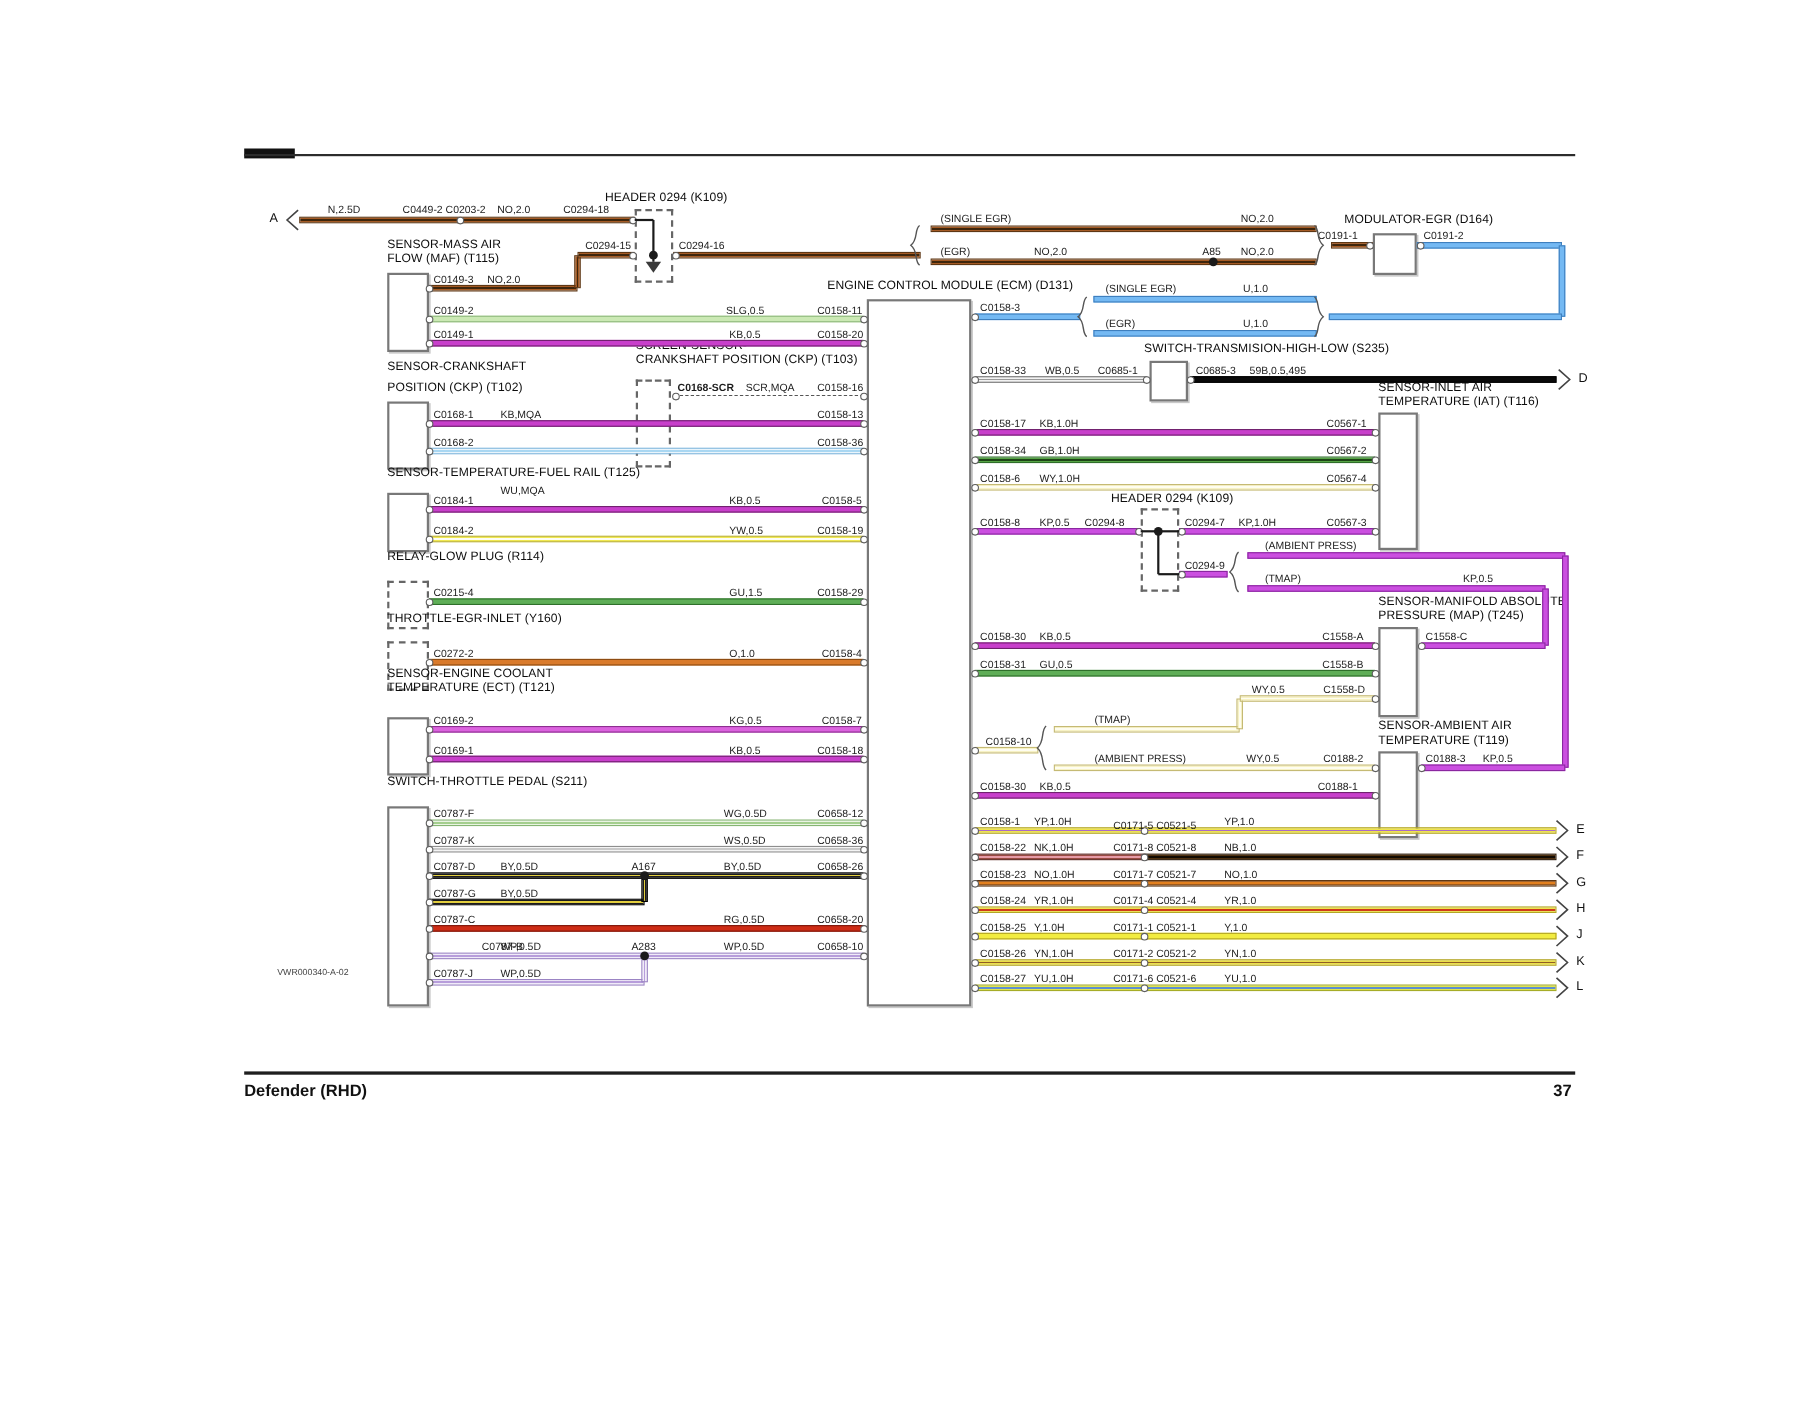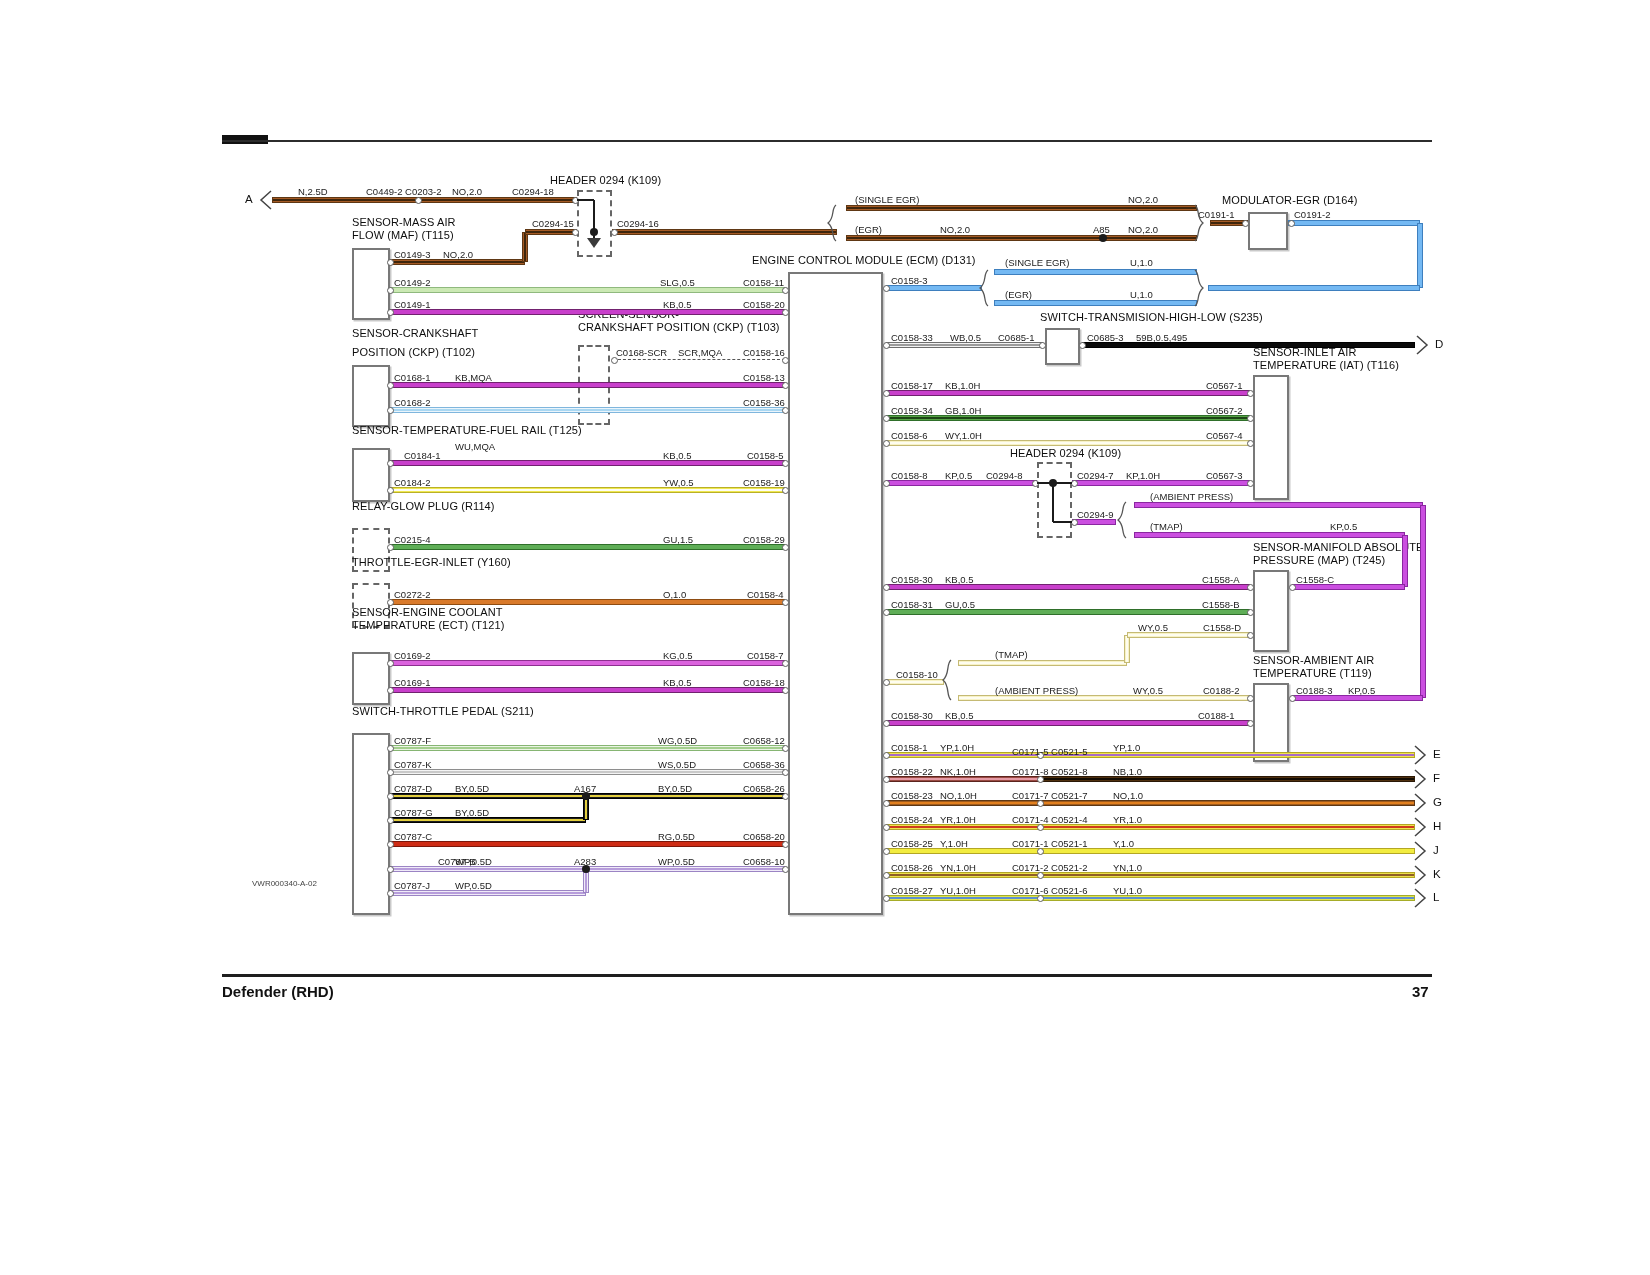--- a/index.html
+++ b/index.html
@@ -263,39 +263,39 @@
     <div class="wl" style="left: 743px; top: 277px;">C0158-11</div>
     <div class="wseg" style="left: 390px; top: 309px; width: 395px; height: 6px; border: 1px solid rgb(113, 33, 111); background: rgb(200, 63, 203);"></div>
     <div class="conn" style="left: 386.5px; top: 308.5px;"></div>
     <div class="conn" style="left: 781.5px; top: 308.5px;"></div>
     <div class="wl" style="left: 394px; top: 299px;">C0149-1</div>
     <div class="wl" style="left: 663px; top: 299px;">KB,0.5</div>
     <div class="wl" style="left: 743px; top: 299px;">C0158-20</div>
     <div class="wseg" style="left: 613px; top: 359px; width: 172px; height: 0px; border-top: 1.6px dashed rgb(85, 85, 85);"></div>
     <div class="conn" style="left: 610.5px; top: 356.5px;"></div>
     <div class="conn" style="left: 781.5px; top: 356.5px;"></div>
-    <div class="wl" style="left: 616px; top: 347px;">C0168-SCR</div>
+    <div class="wl" style="left: 616px; top: 347px; font-weight: bold;">C0168-SCR</div>
     <div class="wl" style="left: 678px; top: 347px;">SCR,MQA</div>
     <div class="wl" style="left: 743px; top: 347px;">C0158-16</div>
     <div class="wseg" style="left: 390px; top: 382px; width: 395px; height: 6px; border: 1px solid rgb(113, 33, 111); background: rgb(200, 63, 203);"></div>
     <div class="conn" style="left: 386.5px; top: 381.5px;"></div>
     <div class="conn" style="left: 781.5px; top: 381.5px;"></div>
     <div class="wl" style="left: 394px; top: 372px;">C0168-1</div>
     <div class="wl" style="left: 455px; top: 372px;">KB,MQA</div>
     <div class="wl" style="left: 743px; top: 372px;">C0158-13</div>
     <div class="wseg" style="left: 390px; top: 407px; width: 395px; height: 6px; border: 1px solid rgb(127, 182, 221); background: linear-gradient(rgb(234, 245, 252) 0px, rgb(234, 245, 252) 30%, rgb(169, 215, 242) 30%, rgb(169, 215, 242) 70%, rgb(234, 245, 252) 70%, rgb(234, 245, 252) 100%);"></div>
     <div class="conn" style="left: 386.5px; top: 406.5px;"></div>
     <div class="conn" style="left: 781.5px; top: 406.5px;"></div>
     <div class="wl" style="left: 394px; top: 397px;">C0168-2</div>
     <div class="wl" style="left: 455px; top: 397px; margin-top: 44px;">WU,MQA</div>
     <div class="wl" style="left: 743px; top: 397px;">C0158-36</div>
     <div class="wseg" style="left: 390px; top: 460px; width: 395px; height: 6px; border: 1px solid rgb(113, 33, 111); background: rgb(200, 63, 203);"></div>
     <div class="conn" style="left: 386.5px; top: 459.5px;"></div>
     <div class="conn" style="left: 781.5px; top: 459.5px;"></div>
-    <div class="wl" style="left: 404px; top: 450px;">C0184-1</div>
+    <div class="wl" style="left: 394px; top: 450px;">C0184-1</div>
     <div class="wl" style="left: 663px; top: 450px;">KB,0.5</div>
     <div class="wl" style="left: 747px; top: 450px;">C0158-5</div>
     <div class="wseg" style="left: 390px; top: 487px; width: 395px; height: 6px; border: 1px solid rgb(185, 176, 40); background: linear-gradient(rgb(240, 232, 81) 0px, rgb(240, 232, 81) 30%, rgb(253, 253, 244) 30%, rgb(253, 253, 244) 70%, rgb(240, 232, 81) 70%, rgb(240, 232, 81) 100%);"></div>
     <div class="conn" style="left: 386.5px; top: 486.5px;"></div>
     <div class="conn" style="left: 781.5px; top: 486.5px;"></div>
     <div class="wl" style="left: 394px; top: 477px;">C0184-2</div>
     <div class="wl" style="left: 663px; top: 477px;">YW,0.5</div>
     <div class="wl" style="left: 743px; top: 477px;">C0158-19</div>
     <div class="wseg" style="left: 390px; top: 544px; width: 395px; height: 6px; border: 1px solid rgb(47, 111, 42); background: rgb(95, 174, 87);"></div>
     <div class="conn" style="left: 386.5px; top: 543.5px;"></div>

